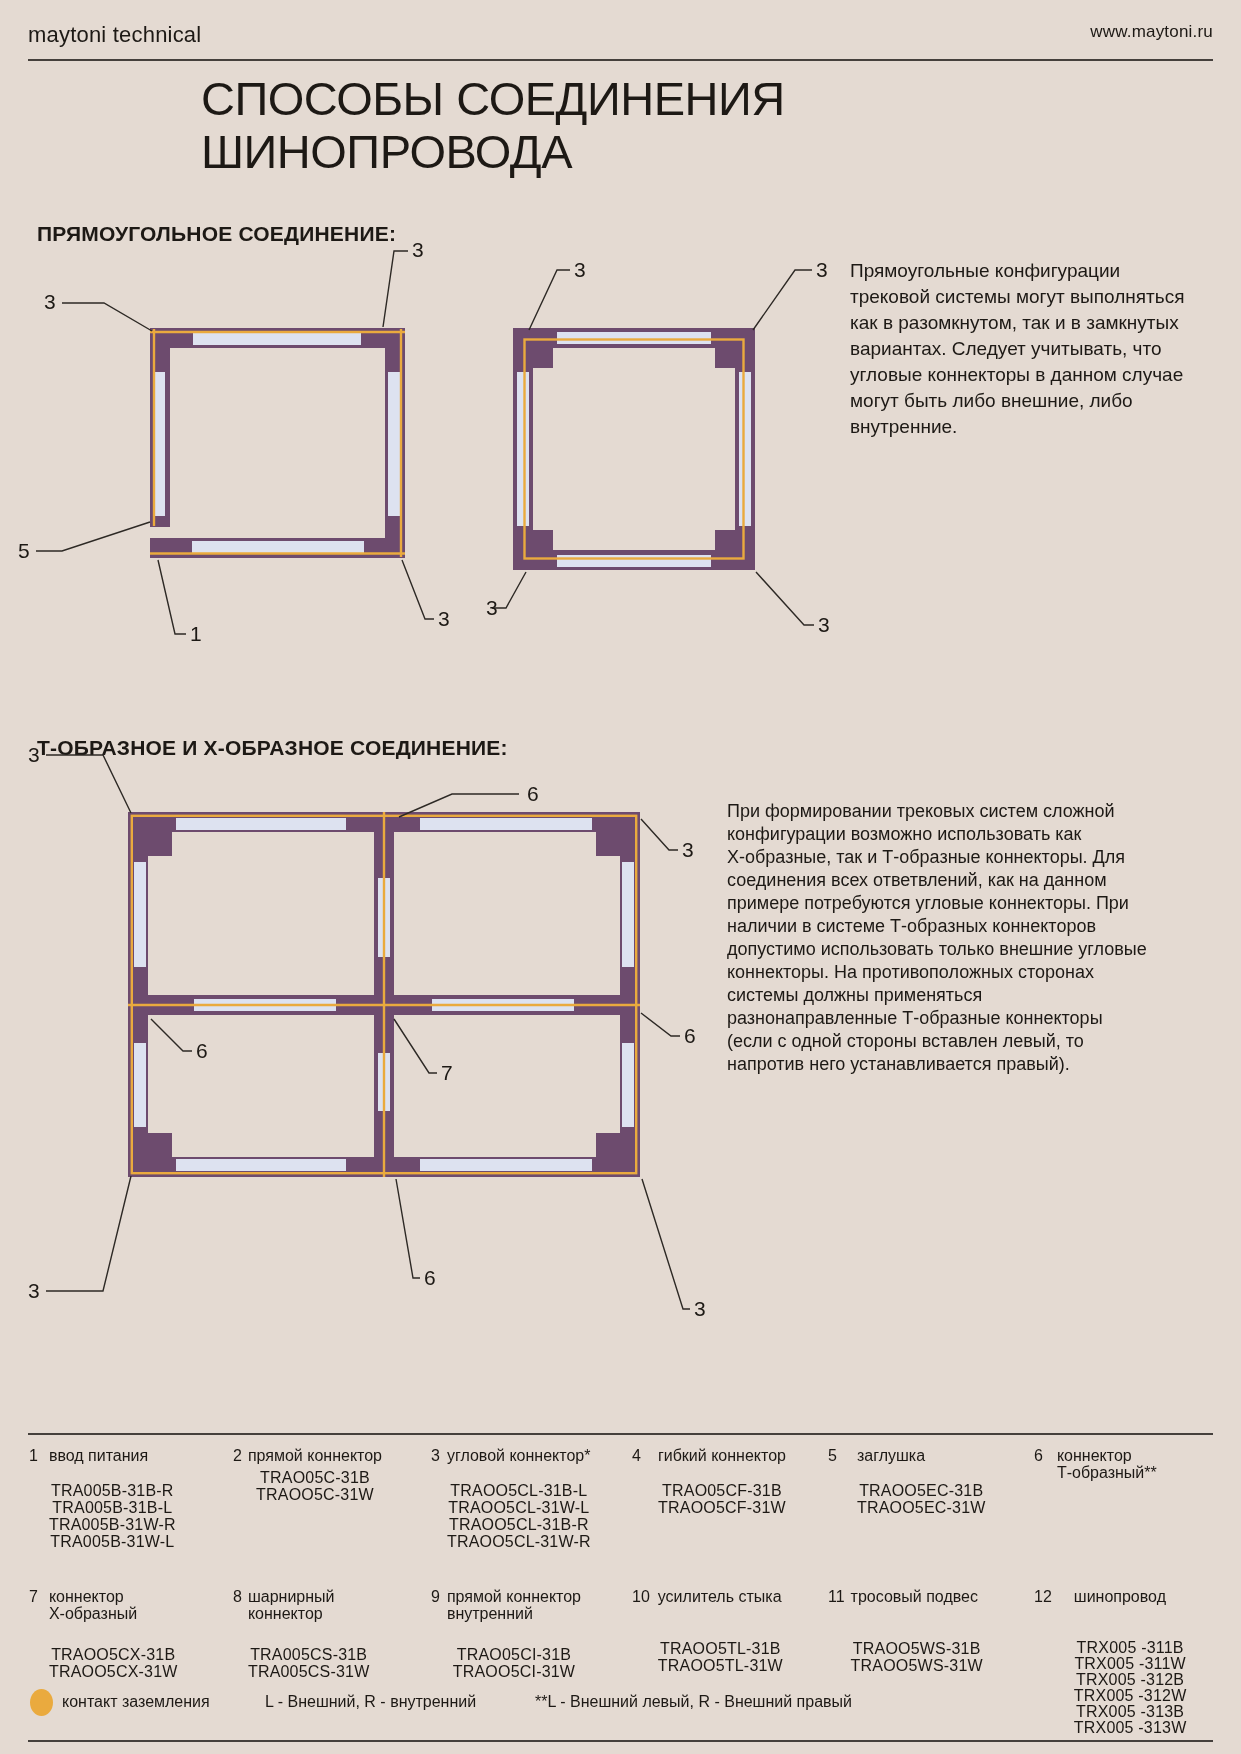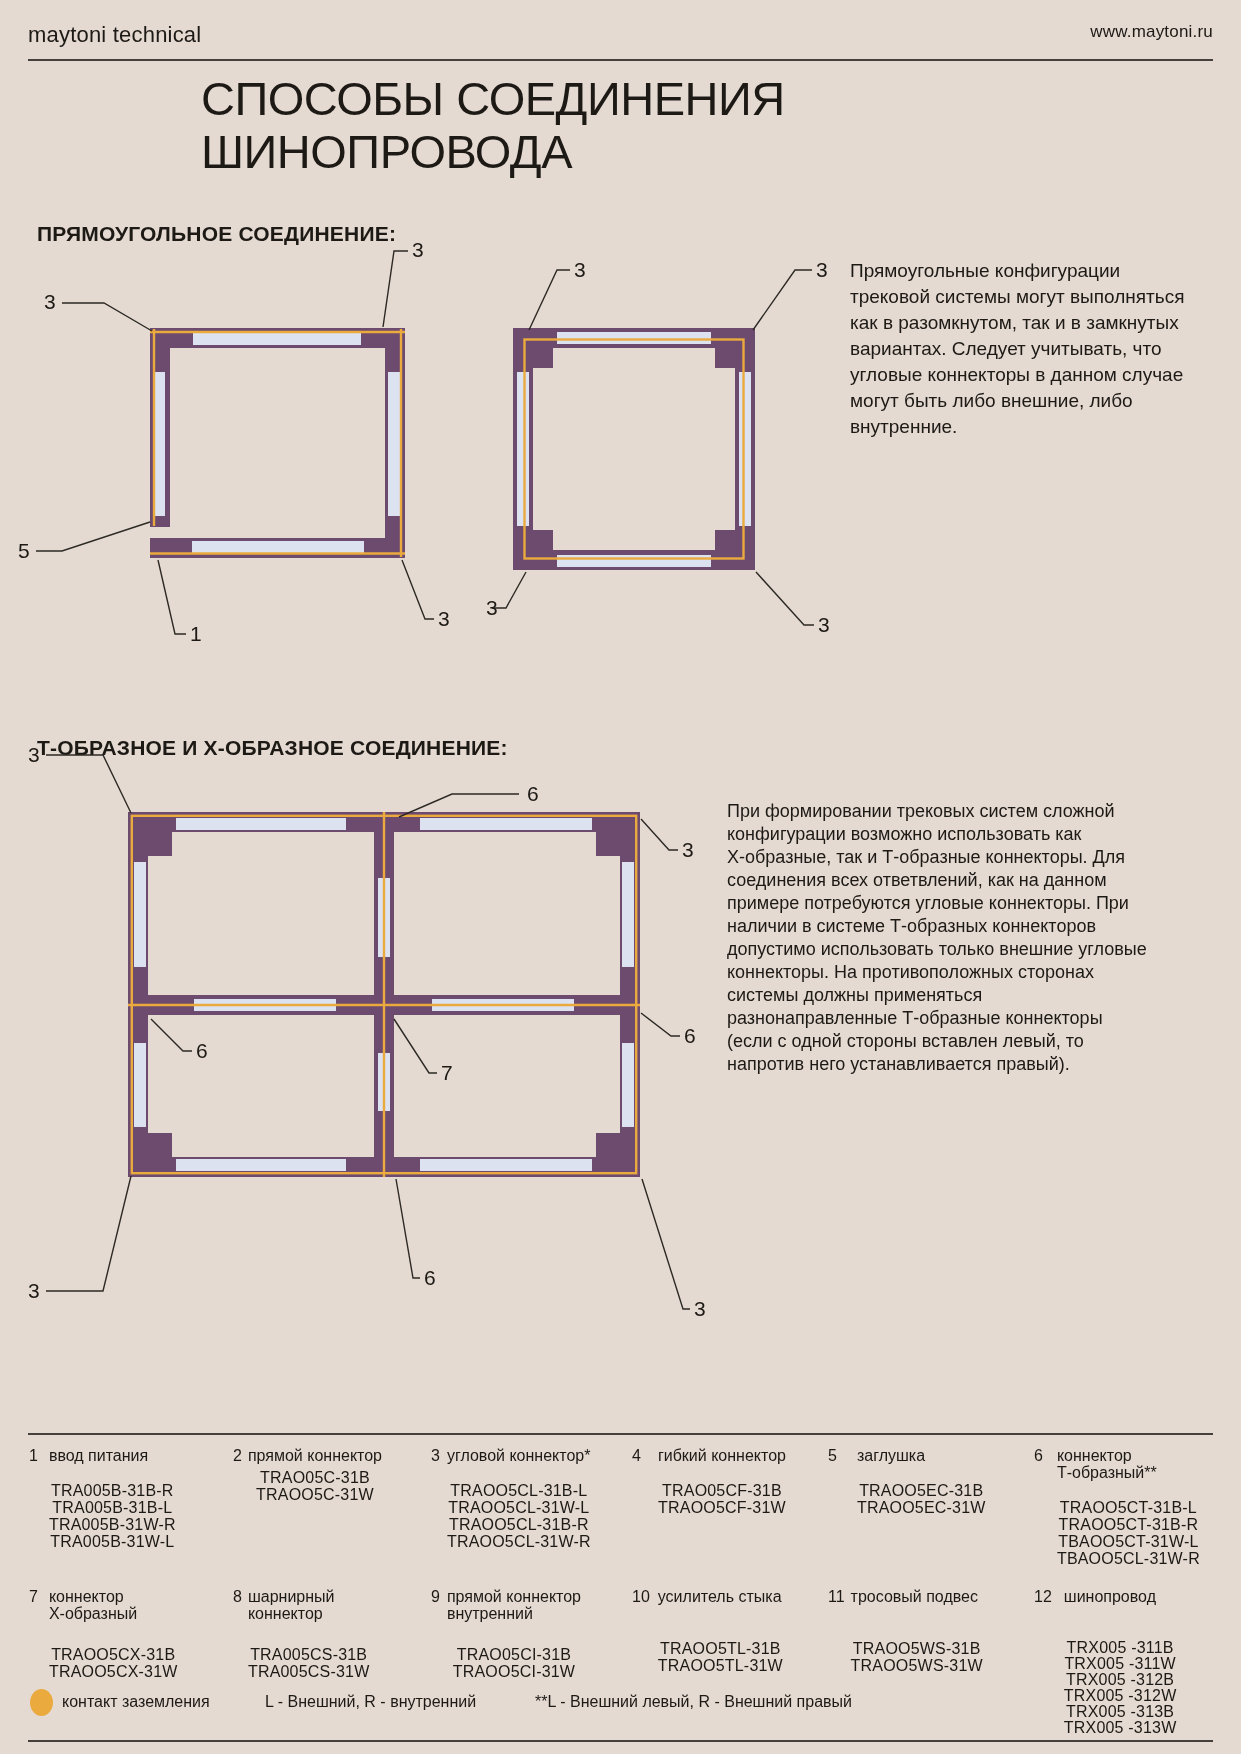--- a/index.html
+++ b/index.html
@@ -231,24 +231,20 @@
       <div class="label">заглушка</div>
   <div class="codes" style="margin-top:18px">TRAOO5EC-31B
 TRAOO5EC-31W</div>
     </div>
 </div>
 <div class="cell" style="left:1034px;top:1447px;gap:14px">
   <span class="num">6</span>
   <div>
       <div class="label">коннектор
 Т-образный**</div>
-  <div class="codes" style="margin-top:18px">TRAOO5CT-31B-L
-TRAOO5CT-31B-R
-TBAOO5CT-31W-L
-TBAOO5CL-31W-R</div>
     </div>
 </div>
 
 <div class="cell" style="left:29px;top:1588px;gap:11px">
   <span class="num">7</span>
   <div>
       <div class="label">коннектор
 Х-образный</div>
   <div class="codes" style="margin-top:24px">TRAOO5CX-31B
 TRAOO5CX-31W</div>
@@ -281,21 +277,21 @@
     </div>
 </div>
 <div class="cell" style="left:828px;top:1588px;gap:6px">
   <span class="num">11</span>
   <div>
       <div class="label">тросовый подвес</div>
   <div class="codes" style="margin-top:35px">TRAOO5WS-31B
 TRAOO5WS-31W</div>
     </div>
 </div>
-<div class="cell" style="left:1034px;top:1588px;gap:12px;">
+<div class="cell" style="left:1034px;top:1588px;gap:22px;">
   <span class="num">12</span>
   <div>
       <div class="label">шинопровод</div>
   <div class="codes" style="margin-top:35px;line-height:16px">TRX005 -311B
 TRX005 -311W
 TRX005 -312B
 TRX005 -312W
 TRX005 -313B
 TRX005 -313W</div>
     </div>

